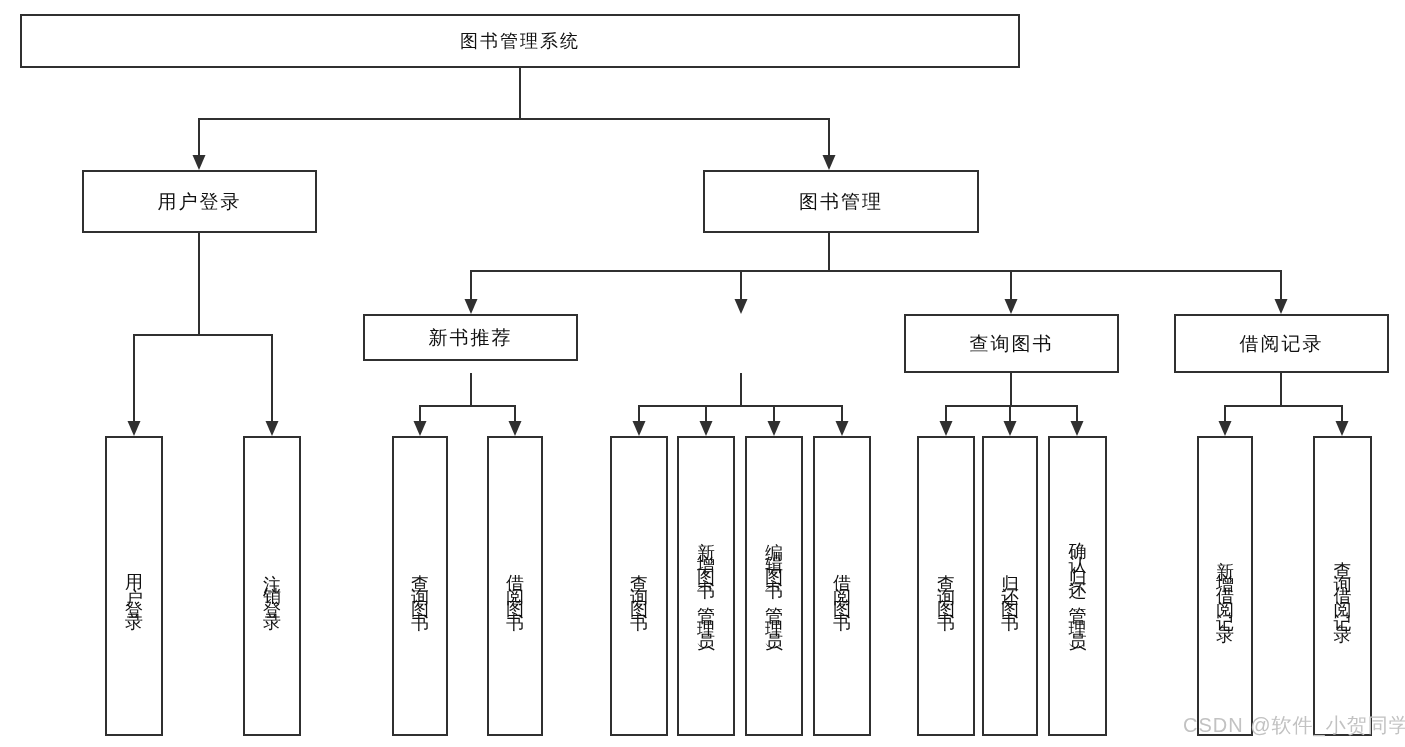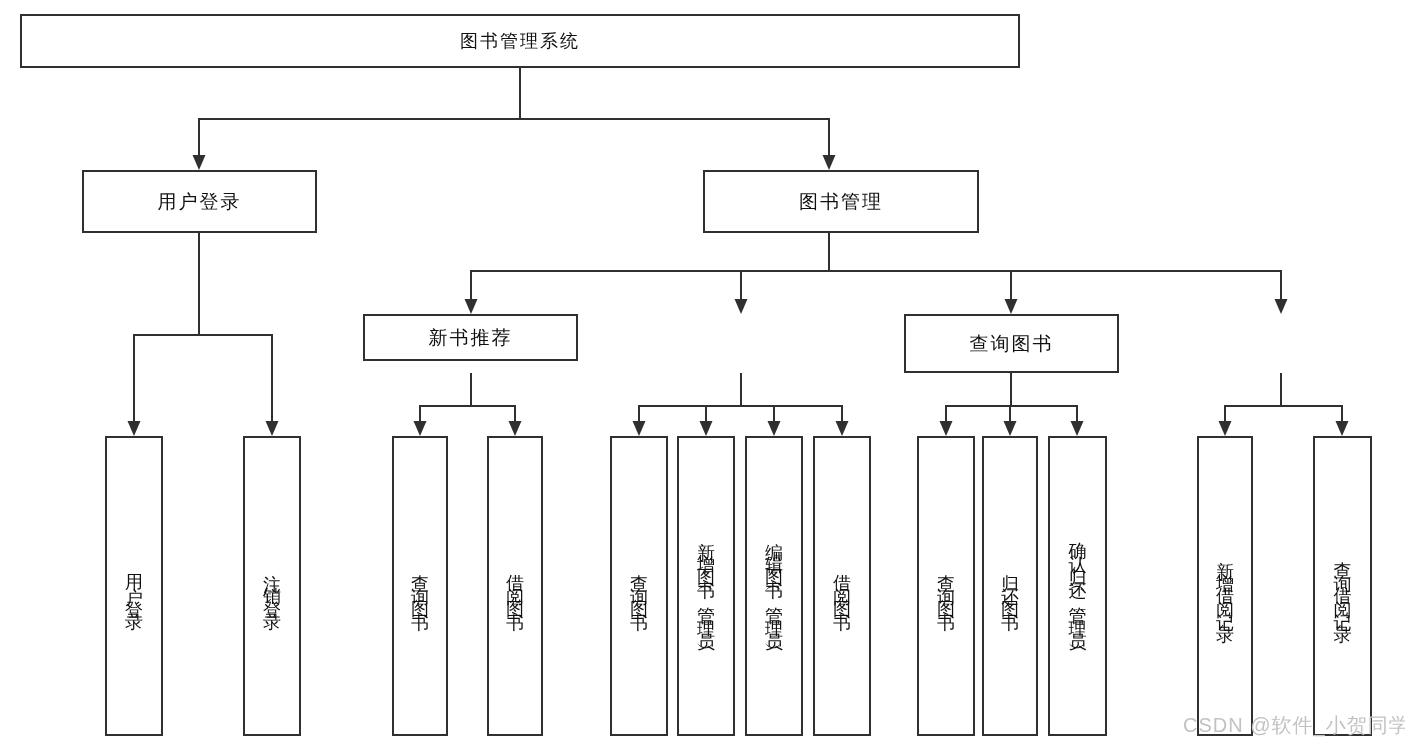--- a/index.html
+++ b/index.html
@@ -95,20 +95,21 @@
     </g>
   </svg>
 
   <div class="box h root" style="left:20px;top:14px;width:1000px;height:54px">图书管理系统</div>
 
   <div class="box h" style="left:82px;top:170px;width:235px;height:63px">用户登录</div>
   <div class="box h" style="left:703px;top:170px;width:276px;height:63px">图书管理</div>
 
   <div class="box h" style="left:363px;top:314px;width:215px;height:47px">新书推荐</div>
   <div class="box h" style="left:904px;top:314px;width:215px;height:59px">查询图书</div>
+  <div class="box h" style="left:1174px;top:314px;width:215px;height:59px">借阅记录</div>
 
   <div class="box v" style="left:105px;top:436px;width:58px;height:300px">用户登录</div>
   <div class="box v" style="left:243px;top:436px;width:58px;height:300px">注销登录</div>
 
   <div class="box v" style="left:392px;top:436px;width:56px;height:300px">查询图书</div>
   <div class="box v" style="left:487px;top:436px;width:56px;height:300px">借阅图书</div>
 
   <div class="box v" style="left:610px;top:436px;width:58px;height:300px">查询图书</div>
   <div class="box v" style="left:677px;top:436px;width:58px;height:300px">新增图书（管理员）</div>
   <div class="box v" style="left:745px;top:436px;width:58px;height:300px">编辑图书（管理员）</div>

